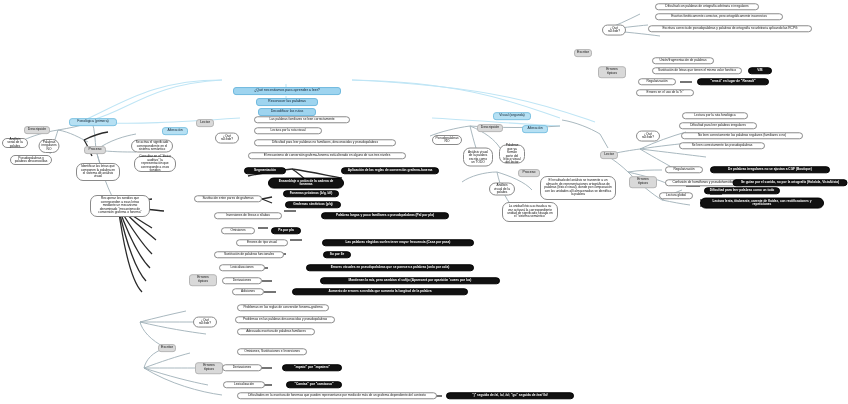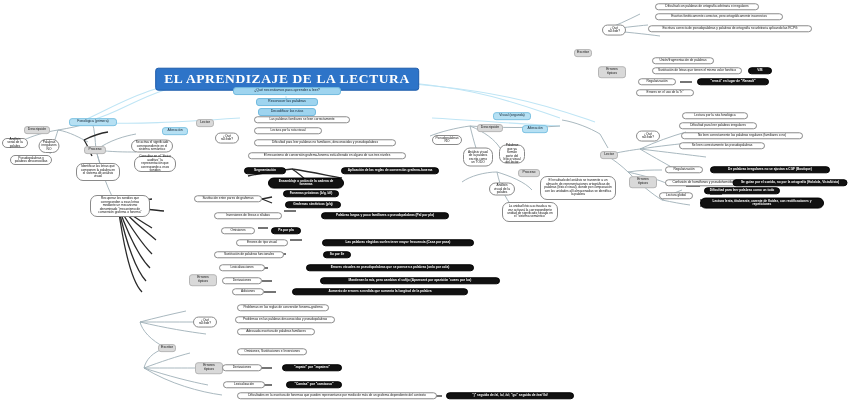--- a/index.html
+++ b/index.html
@@ -123,21 +123,20 @@
       <path d="M700 206 L 710 206"></path>
       <path d="M700 71 L 712 71"></path>
       <path d="M680 82 L 692 82"></path>
 
       <path d="M260 368 L 272 368"></path>
       <path d="M260 385 L 272 385"></path>
       <path d="M432 396 L 442 396"></path>
     </g>
   </svg>
 
-  <div class="node n-title" style="left:287px;top:79px;">EL APRENDIZAJE DE LA LECTURA</div>
 
   <div class="node n-blue" style="left:287px;top:91px;width:108px;">¿Qué necesitamos para aprender a leer?</div>
   <div class="node n-blue" style="left:287px;top:102px;width:62px;">Reconocer las palabras</div>
   <div class="node n-blue" style="left:287px;top:112px;width:58px;">Decodificar las rutas</div>
 
   <div class="node n-blue2" style="left:93px;top:122px;width:48px;">Fonológica (primera)</div>
   <div class="node n-gray" style="left:37px;top:130px;width:26px;">Descripción</div>
   <div class="node n-white" style="left:15px;top:143px;width:26px;height:10px;">Análisis serial de la palabra</div>
   <div class="node n-white" style="left:49px;top:146px;width:21px;height:14px;">Palabras irregulares NO</div>
   <div class="node n-white" style="left:31px;top:160px;width:42px;height:10px;">Pseudopalabras y palabras desconocidas</div>

